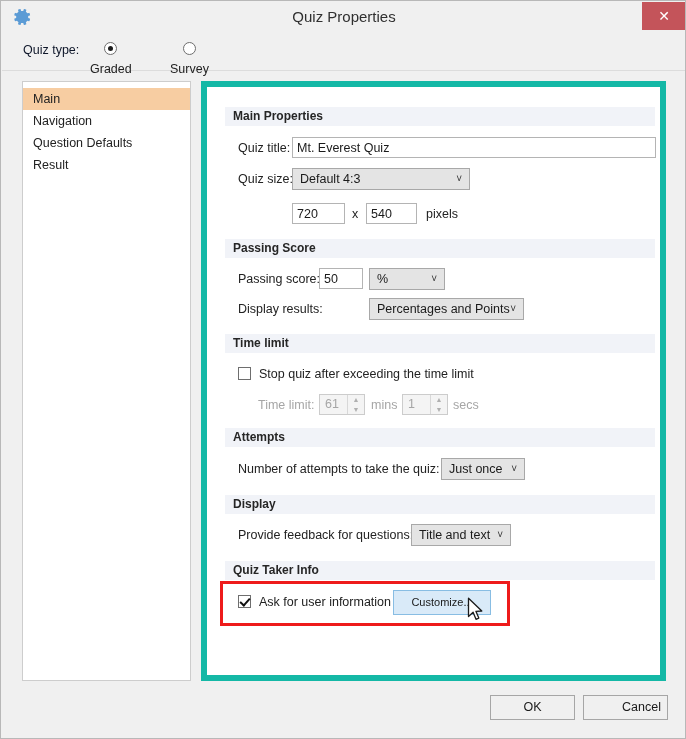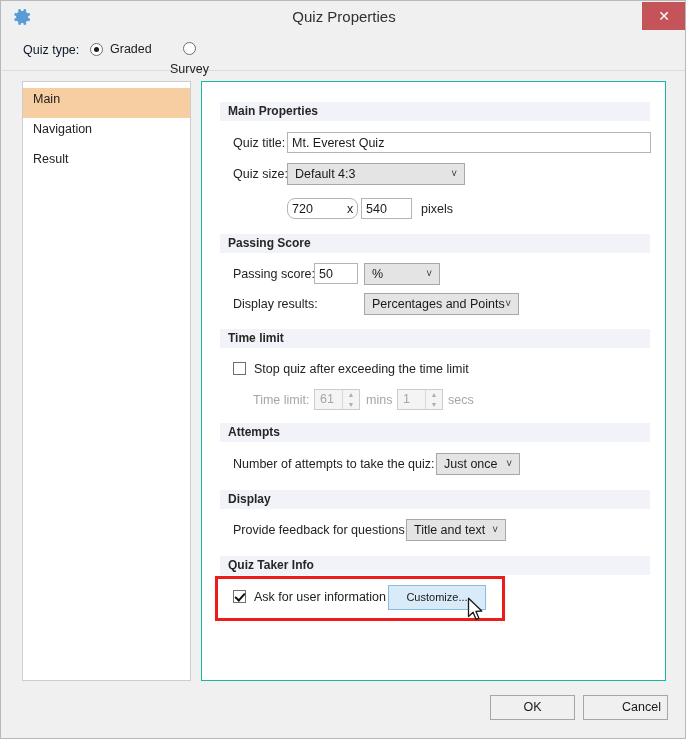--- a/index.html
+++ b/index.html
@@ -76,21 +76,21 @@
     color: #0f172a;
   }
   .radio-group {
     position: absolute;
     top: 9px;
     display: flex;
     align-items: center;
     gap: 7px;
     cursor: pointer;
   }
-  #radio-graded { left: 88px; }
+  #radio-graded { left: 88px; flex-direction: column; }
   #radio-survey { left: 168px; flex-direction: column; }
   .radio-mark {
     width: 13px; height: 13px;
     border-radius: 50%;
     border: 1px solid #6e6e6e;
     background: #ffffff;
     box-sizing: border-box;
     position: relative;
     flex: 0 0 auto;
   }
@@ -107,36 +107,36 @@
   
   #sidebar-panel {
     position: absolute;
     left: 21px; top: 80px;
     width: 169px; height: 600px;
     background: #ffffff;
     border: 1px solid #cdcdcd;
     box-sizing: border-box;
   }
   .sidebar-item {
-    height: 30px;
+    height: 22px;
     line-height: 23px;
     padding-left: 10px;
     font-size: 12.5px;
     color: #222;
     cursor: default;
   }
   .sidebar-item.selected { background: #f7cda2; }
   #sidebar-list { padding-top: 6px; }
 
   #content-panel {
     position: absolute;
     left: 200px; top: 80px;
     width: 465px; height: 600px;
     background: #ffffff;
-    border: 1px solid #14b8a6;
+    border: 6px solid #14b8a6;
     box-sizing: border-box;
     overflow: hidden;
   }
 
   .section-header {
     position: absolute;
     left: 18px;
     width: 430px;
     height: 19px;
     line-height: 19px;
@@ -331,38 +331,39 @@
     <div class="radio-group" id="radio-survey">
       <span class="radio-mark"></span>
       <span class="radio-text">Survey</span>
     </div>
   </div>
 
   <div id="sidebar-panel">
     <div id="sidebar-list">
       <div class="sidebar-item selected">Main</div>
       <div class="sidebar-item">Navigation</div>
+      <div class="sidebar-item">Question Defaults</div>
       <div class="sidebar-item">Result</div>
     </div>
   </div>
 
   <div id="content-panel">
 
     <div class="section-header" style="top:20px">Main Properties</div>
 
     <span class="row-label" style="left:31px; top:54px">Quiz title:</span>
     <input class="textbox" style="left: 85px; top: 50px; width: 364px;" value="Mt. Everest Quiz">
 
     <span class="row-label" style="left:31px; top:85px">Quiz size:</span>
     <div class="combo" style="left:85px; top:81px; width:178px">
       <span class="combo-text">Default 4:3</span>
       <span class="combo-arrow">˅</span>
     </div>
 
-    <input class="textbox" style="left: 85px; top: 116px; width: 71px; border-radius: 8px;" value="720">
+    <input class="textbox" style="left: 85px; top: 116px; width: 53px;" value="720">
     <span class="row-label" style="left:145px; top:120px">x</span>
     <input class="textbox" style="left: 159px; top: 116px; width: 51px;" value="540">
     <span class="row-label" style="left:219px; top:120px">pixels</span>
 
     <div class="section-header" style="top:152px">Passing Score</div>
 
     <span class="row-label" style="left:31px; top:185px">Passing score:</span>
     <input class="textbox" style="left: 112px; top: 181px; width: 44px;" value="50">
     <div class="combo" style="left:162px; top:181px; width:76px">
       <span class="combo-text">%</span>

